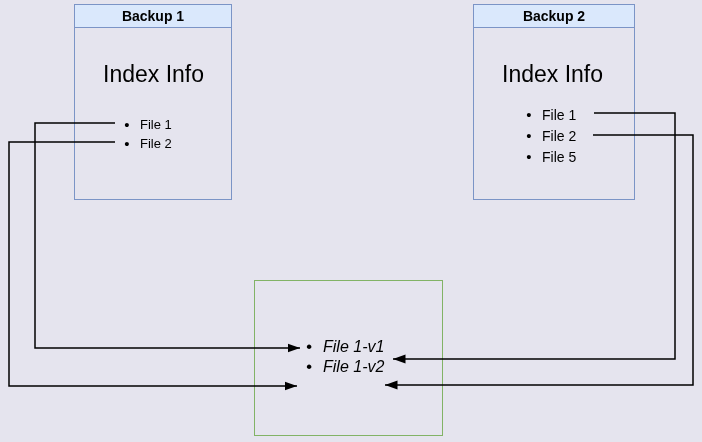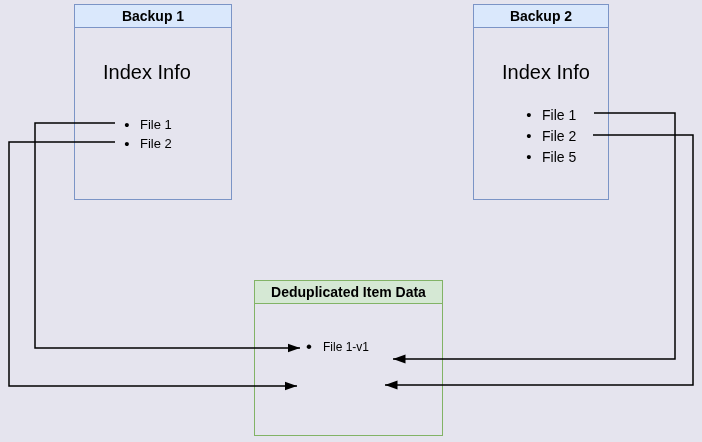--- a/index.html
+++ b/index.html
@@ -37,26 +37,26 @@
     text-align: center;
     font-weight: bold;
     font-size: 14px;
     border-bottom: 1px solid;
     border-color: inherit;
   }
   .blue  .box-header { background: var(--backup-header); border-bottom-color: var(--backup-border); }
   .green .box-header { background: var(--dedup-header);  border-bottom-color: var(--dedup-border); }
 
   #box-backup1 { left: 74px;  top: 4px;   width: 158px; height: 196px; }
-  #box-backup2 { left: 473px; top: 4px;   width: 136px; height: 196px; }
+  #box-backup2 { left: 473px; top: 4px;   width: 162px; height: 196px; }
   #box-dedup   { left: 254px; top: 280px; width: 189px; height: 156px; }
 
   .index-label {
     position: absolute;
-    font-size: 20px;
+    font-size: 23px;
     white-space: nowrap;
   }
   #box-backup1 .index-label { left: 28px; top: 56px; }
   #box-backup2 .index-label { left: 28px; top: 56px; }
 
   ul.file-list {
     position: absolute;
     list-style: none;
     white-space: nowrap;
   }
@@ -65,21 +65,21 @@
     content: "\2022";
     width: 10px;
     text-align: center;
     margin-right: 8px;
     font-size: 15px;
   }
   #box-backup1 ul.file-list { left: 47px; top: 110px; font-size: 13px; }
   #box-backup1 ul.file-list li { height: 19px; }
   #box-backup2 ul.file-list { left: 50px; top: 99px; font-size: 14px; }
   #box-backup2 ul.file-list li { height: 21px; }
-  #box-dedup   ul.file-list { left: 49px; top: 56px; font-size: 12px; }
+  #box-dedup   ul.file-list { left: 49px; top: 56px; font-size: 16px; font-style: italic; }
   #box-dedup   ul.file-list li { height: 20px; }
   #box-dedup   ul.file-list li::before { font-size: 17px; margin-right: 9px; }
 
   svg.connectors {
     position: absolute;
     left: 0; top: 0;
     width: 702px; height: 442px;
     pointer-events: none;
     z-index: 5;
   }
@@ -107,23 +107,23 @@
     <div class="box-header">Backup 2</div>
     <div class="index-label">Index Info</div>
     <ul class="file-list">
       <li>File 1</li>
       <li>File 2</li>
       <li>File 5</li>
     </ul>
   </div>
 
   <div class="box green" id="box-dedup">
-    <div class="box-header">Deduplicated Item Data</div>
     <ul class="file-list">
       <li>File 1-v1</li>
+      <li>File 1-v2</li>
     </ul>
   </div>
 
   <svg class="connectors" viewBox="0 0 702 442" xmlns="http://www.w3.org/2000/svg">
     <defs>
       <marker id="arrowhead" markerUnits="userSpaceOnUse" markerWidth="13" markerHeight="10" refX="12.5" refY="5" orient="auto">
         <polygon points="0,0.5 12.5,5 0,9.5" fill="#000000"></polygon>
       </marker>
     </defs>
     <path class="wire" d="M 115 123 H 35 V 348 H 300" marker-end="url(#arrowhead)"></path>

